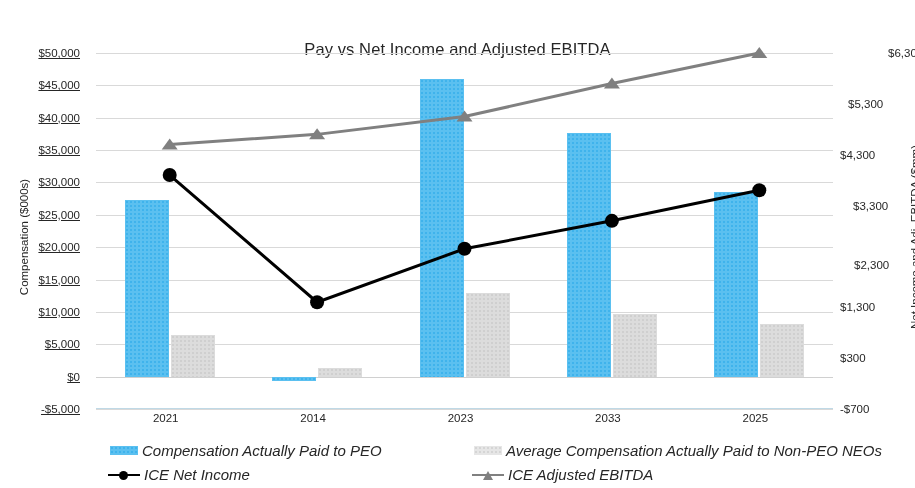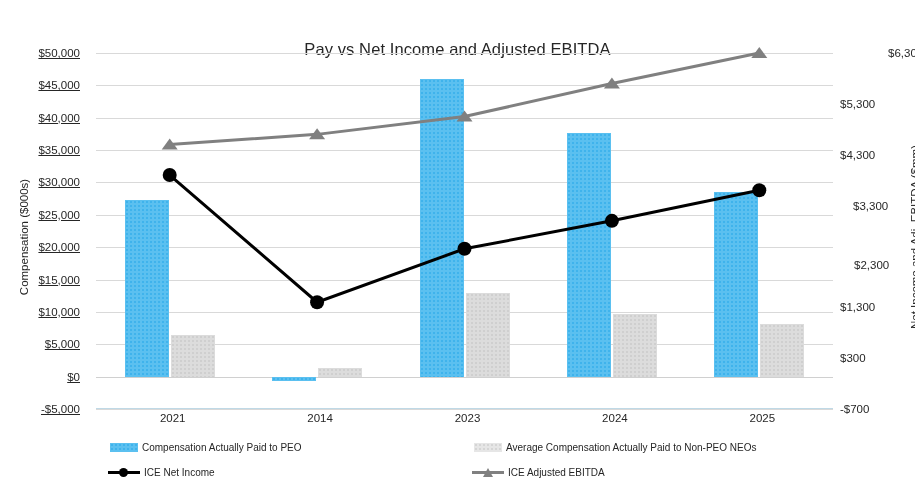--- a/index.html
+++ b/index.html
@@ -78,21 +78,21 @@
     width:230px;
     text-align:center;
     font-size:11.5px;
     color:#262626;
     transform:rotate(-90deg);
     transform-origin:center center;
   }
 
   
   .xlabels{
-    position:absolute;left:99px;top:412px;width:737px;height:20px;
+    position:absolute;left:92px;top:412px;width:737px;height:20px;
   }
   .xlabels .xtick{
     position:absolute;top:0;
     transform:translateX(-50%);
     font-size:11.5px;color:#262626;
   }
 
   
   .bar{position:absolute;box-sizing:border-box;}
   .bar.peo{
@@ -111,21 +111,21 @@
 
   
   .legend{
     position:absolute;
     left:96px;top:440px;
     width:740px;height:48px;
   }
   .legend-item{
     position:absolute;
     display:flex;align-items:center;
-    font-size:10px;color:#262626;white-space:nowrap;
+    font-size:15px;color:#262626;white-space:nowrap;font-style:italic;
   }
   .legend-item .lg-label{margin-left:4px;}
   .swatch{
     width:28px;height:9px;display:inline-block;
   }
   .swatch.peo{
     background-color:#5bc0f0;
     background-image:radial-gradient(#3fb3ec 0.9px, transparent 1px);
     background-size:4px 4px;
   }
@@ -170,21 +170,21 @@
       <div class="tick" style="top: 226.545px;">$15,000</div>
       <div class="tick" style="top: 258.909px;">$10,000</div>
       <div class="tick" style="top: 291.273px;">$5,000</div>
       <div class="tick" style="top: 323.636px;">$0</div>
       <div class="tick" style="top: 356px;">-$5,000</div>
     </div>
   <div class="axis-title-left">Compensation ($000s)</div>
 
   <div class="ylabels-right">
       <div class="tick" style="top: 0px; margin-left: 48px;">$6,300</div>
-      <div class="tick" style="top: 50.8571px;">$5,300</div>
+      <div class="tick" style="top: 50.8571px; margin-left: 8px;">$5,300</div>
       <div class="tick" style="top: 101.714px;">$4,300</div>
       <div class="tick" style="top: 152.571px; margin-left: 13px;">$3,300</div>
       <div class="tick" style="top: 212px; margin-left: 14px;">$2,300</div>
       <div class="tick" style="top: 254.286px;">$1,300</div>
       <div class="tick" style="top: 305.143px;">$300</div>
       <div class="tick" style="top: 356px;">-$700</div>
     </div>
   <div class="axis-title-right">Net Income and Adj. EBITDA ($mm)</div>
 
   <div class="plot-area">
@@ -228,21 +228,21 @@
         <polygon points="515.9000000000001,24.514285714285734 507.9000000000001,35.474285714285735 523.9000000000001,35.474285714285735" fill="#808080"></polygon>
         <polygon points="663.3000000000001,-6 655.3000000000001,4.96 671.3000000000001,4.96" fill="#808080"></polygon>
       </svg>
     <div class="axis-line-bottom"></div>
   </div>
 
   <div class="xlabels">
       <div class="xtick" style="left: 73.7px;">2021</div>
       <div class="xtick" style="left: 221.1px;">2014</div>
       <div class="xtick" style="left: 368.5px;">2023</div>
-      <div class="xtick" style="left: 515.9px;">2024</div>
+      <div class="xtick" style="left: 515.9px;">2033</div>
       <div class="xtick" style="left: 663.3px;">2025</div>
     </div>
 
   <div class="legend">
 
     <div class="legend-item" style="left:14px;top:2px;">
       <span class="swatch peo"></span>
       <span class="lg-label">Compensation Actually Paid to PEO</span>
     </div>
 

